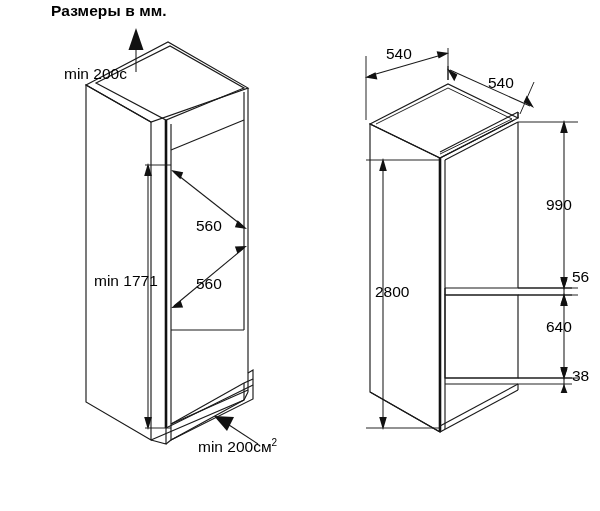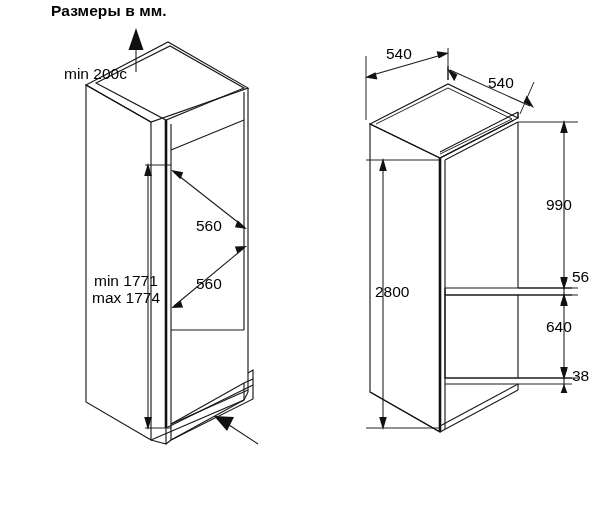--- a/index.html
+++ b/index.html
@@ -256,26 +256,26 @@
     </g>
 
   </svg>
 
   <div class="title-text" style="left:3px; top:2px;">Размеры в мм.</div>
 
   <div class="dim-text" style="left:16px; top:65px;">min 200c</div>
 
   <div class="dim-text" style="left:46px; top:272px;">min 1771</div>
 
-  <div class="dim-text" style="left:44px; top:289px;">max 1774</div>
 
   <div class="dim-text" style="left:148px; top:217px;">560</div>
 
   <div class="dim-text" style="left:148px; top:275px;">560</div>
 
+  <div class="dim-text" style="left:150px; top:438px;"><span>min 200см</span><span class="sup">2</span></div>
 
   <div class="dim-text" style="left:338px; top:45px;">540</div>
 
   <div class="dim-text" style="left:440px; top:74px;">540</div>
 
   <div class="dim-text" style="left:327px; top:283px;">2800</div>
 
   <div class="dim-text" style="left:498px; top:196px;">990</div>
 
   <div class="dim-text" style="left:524px; top:268px;">56</div>

